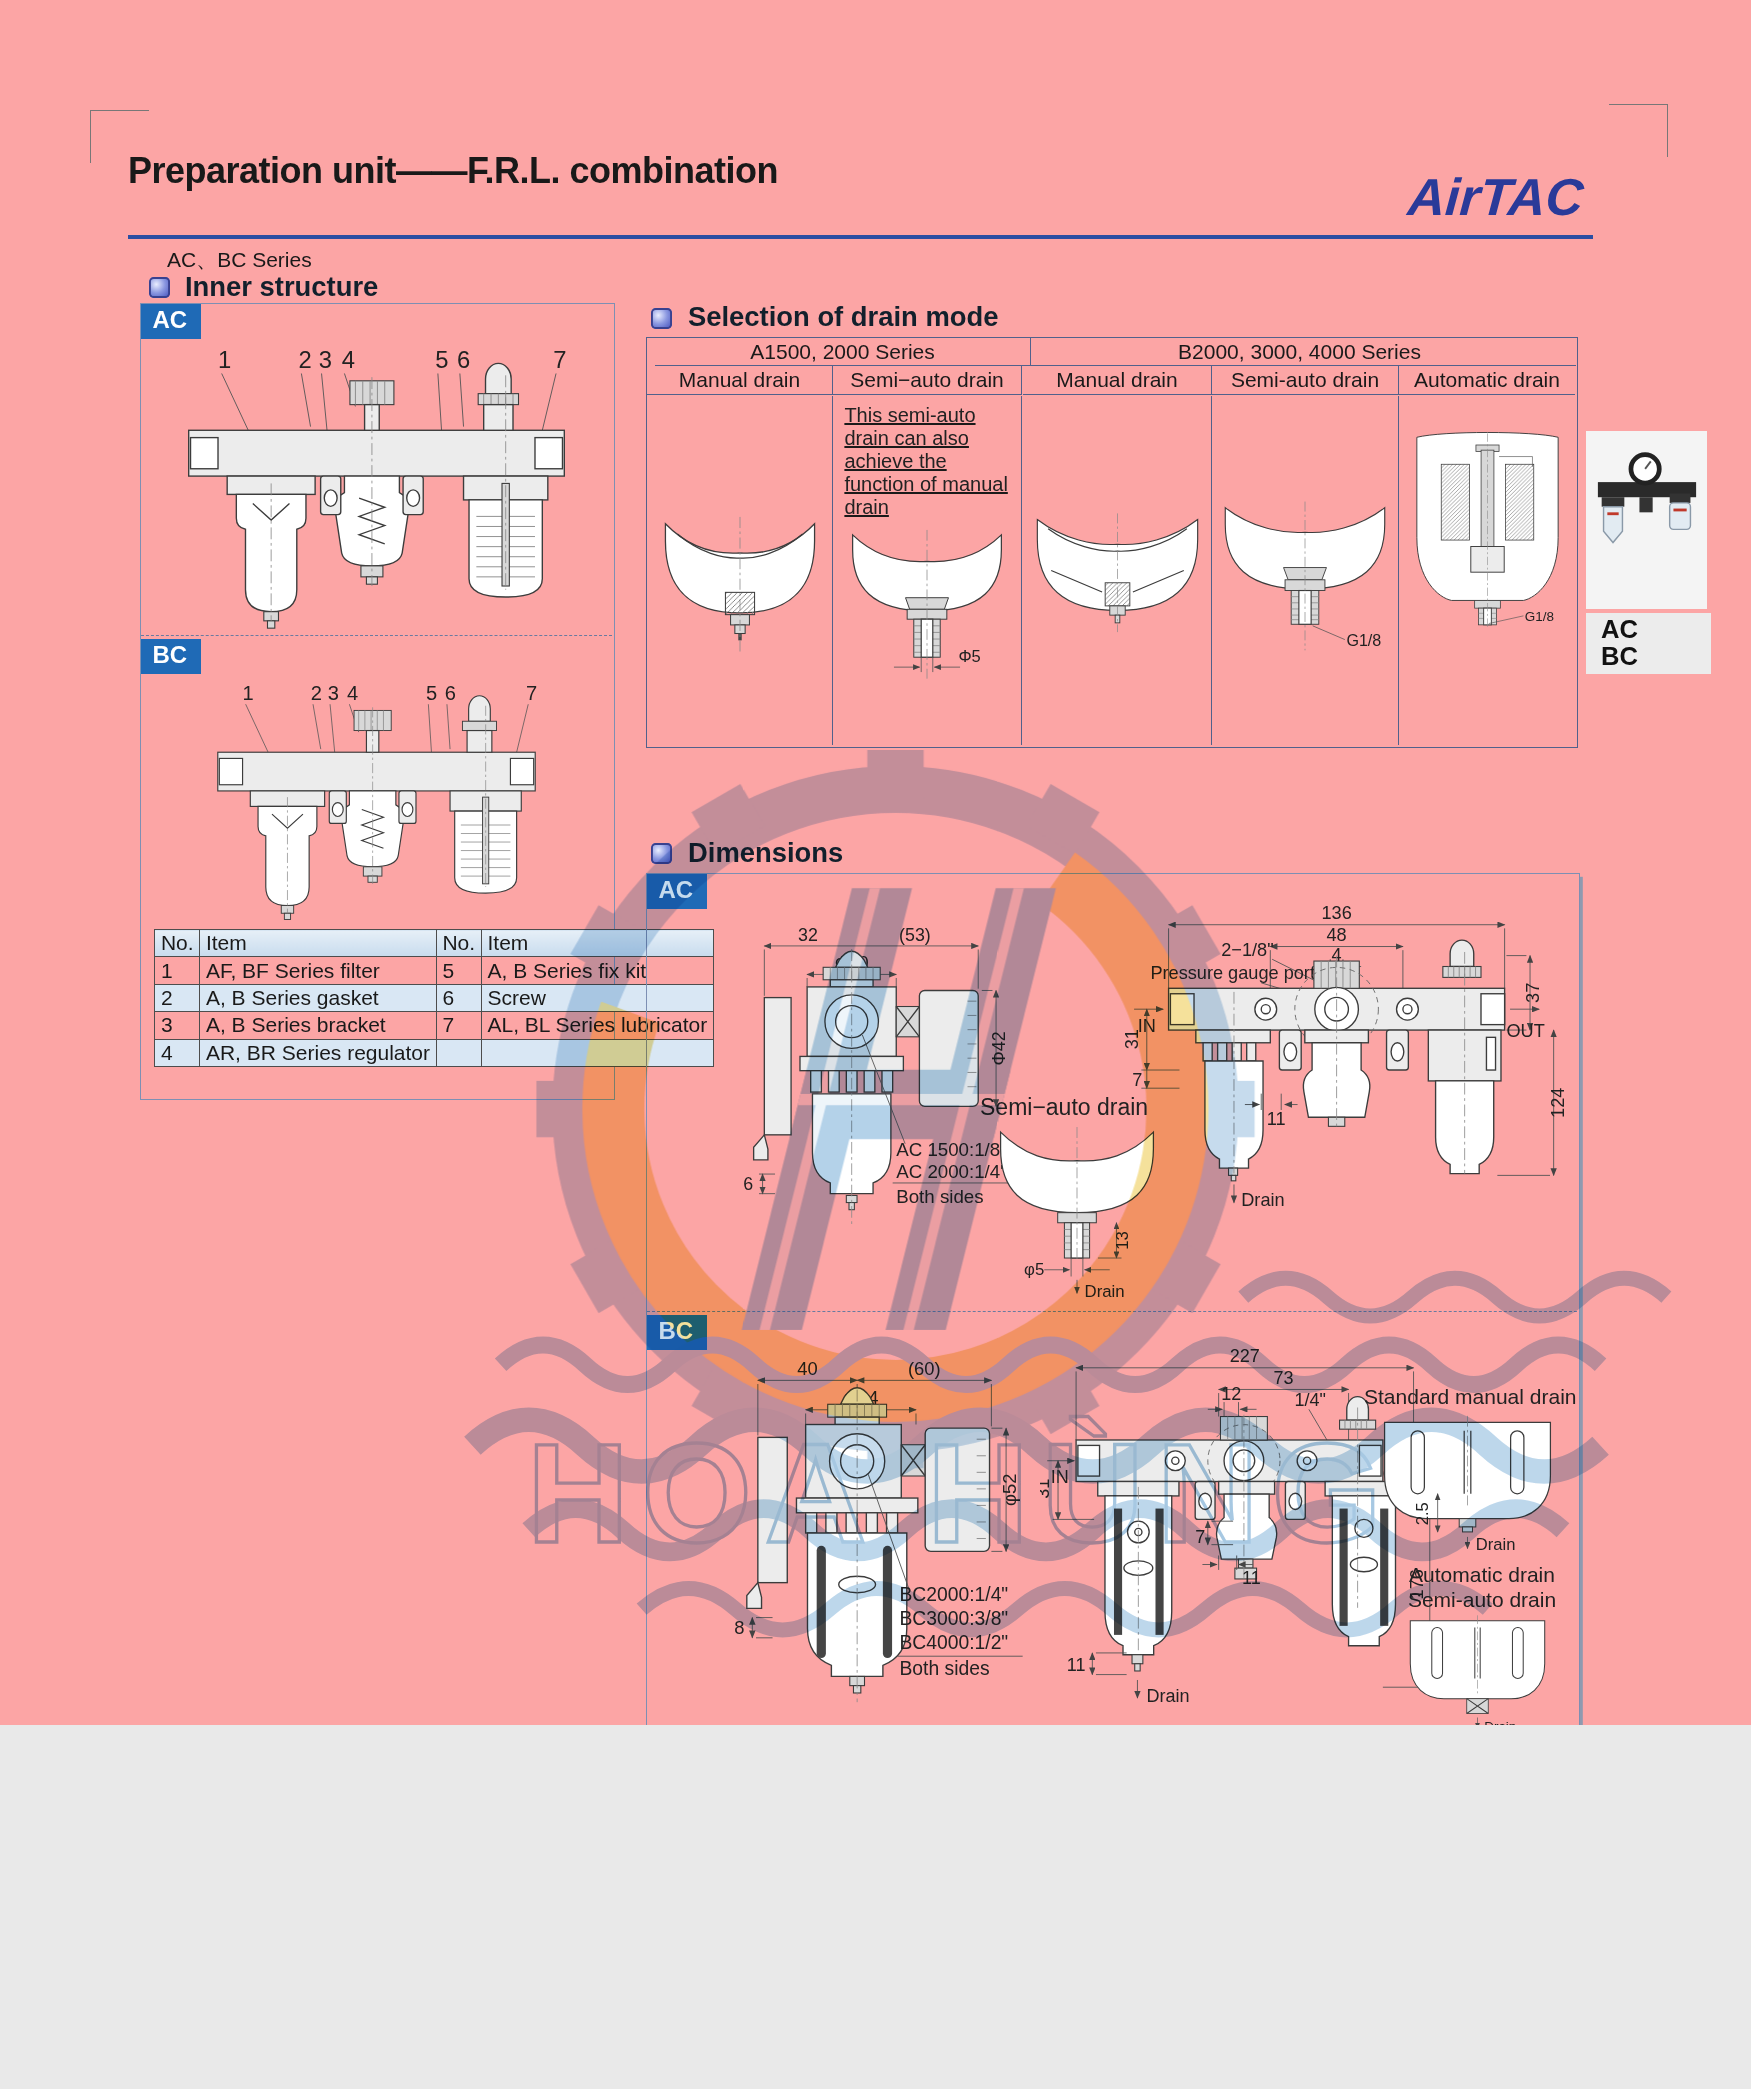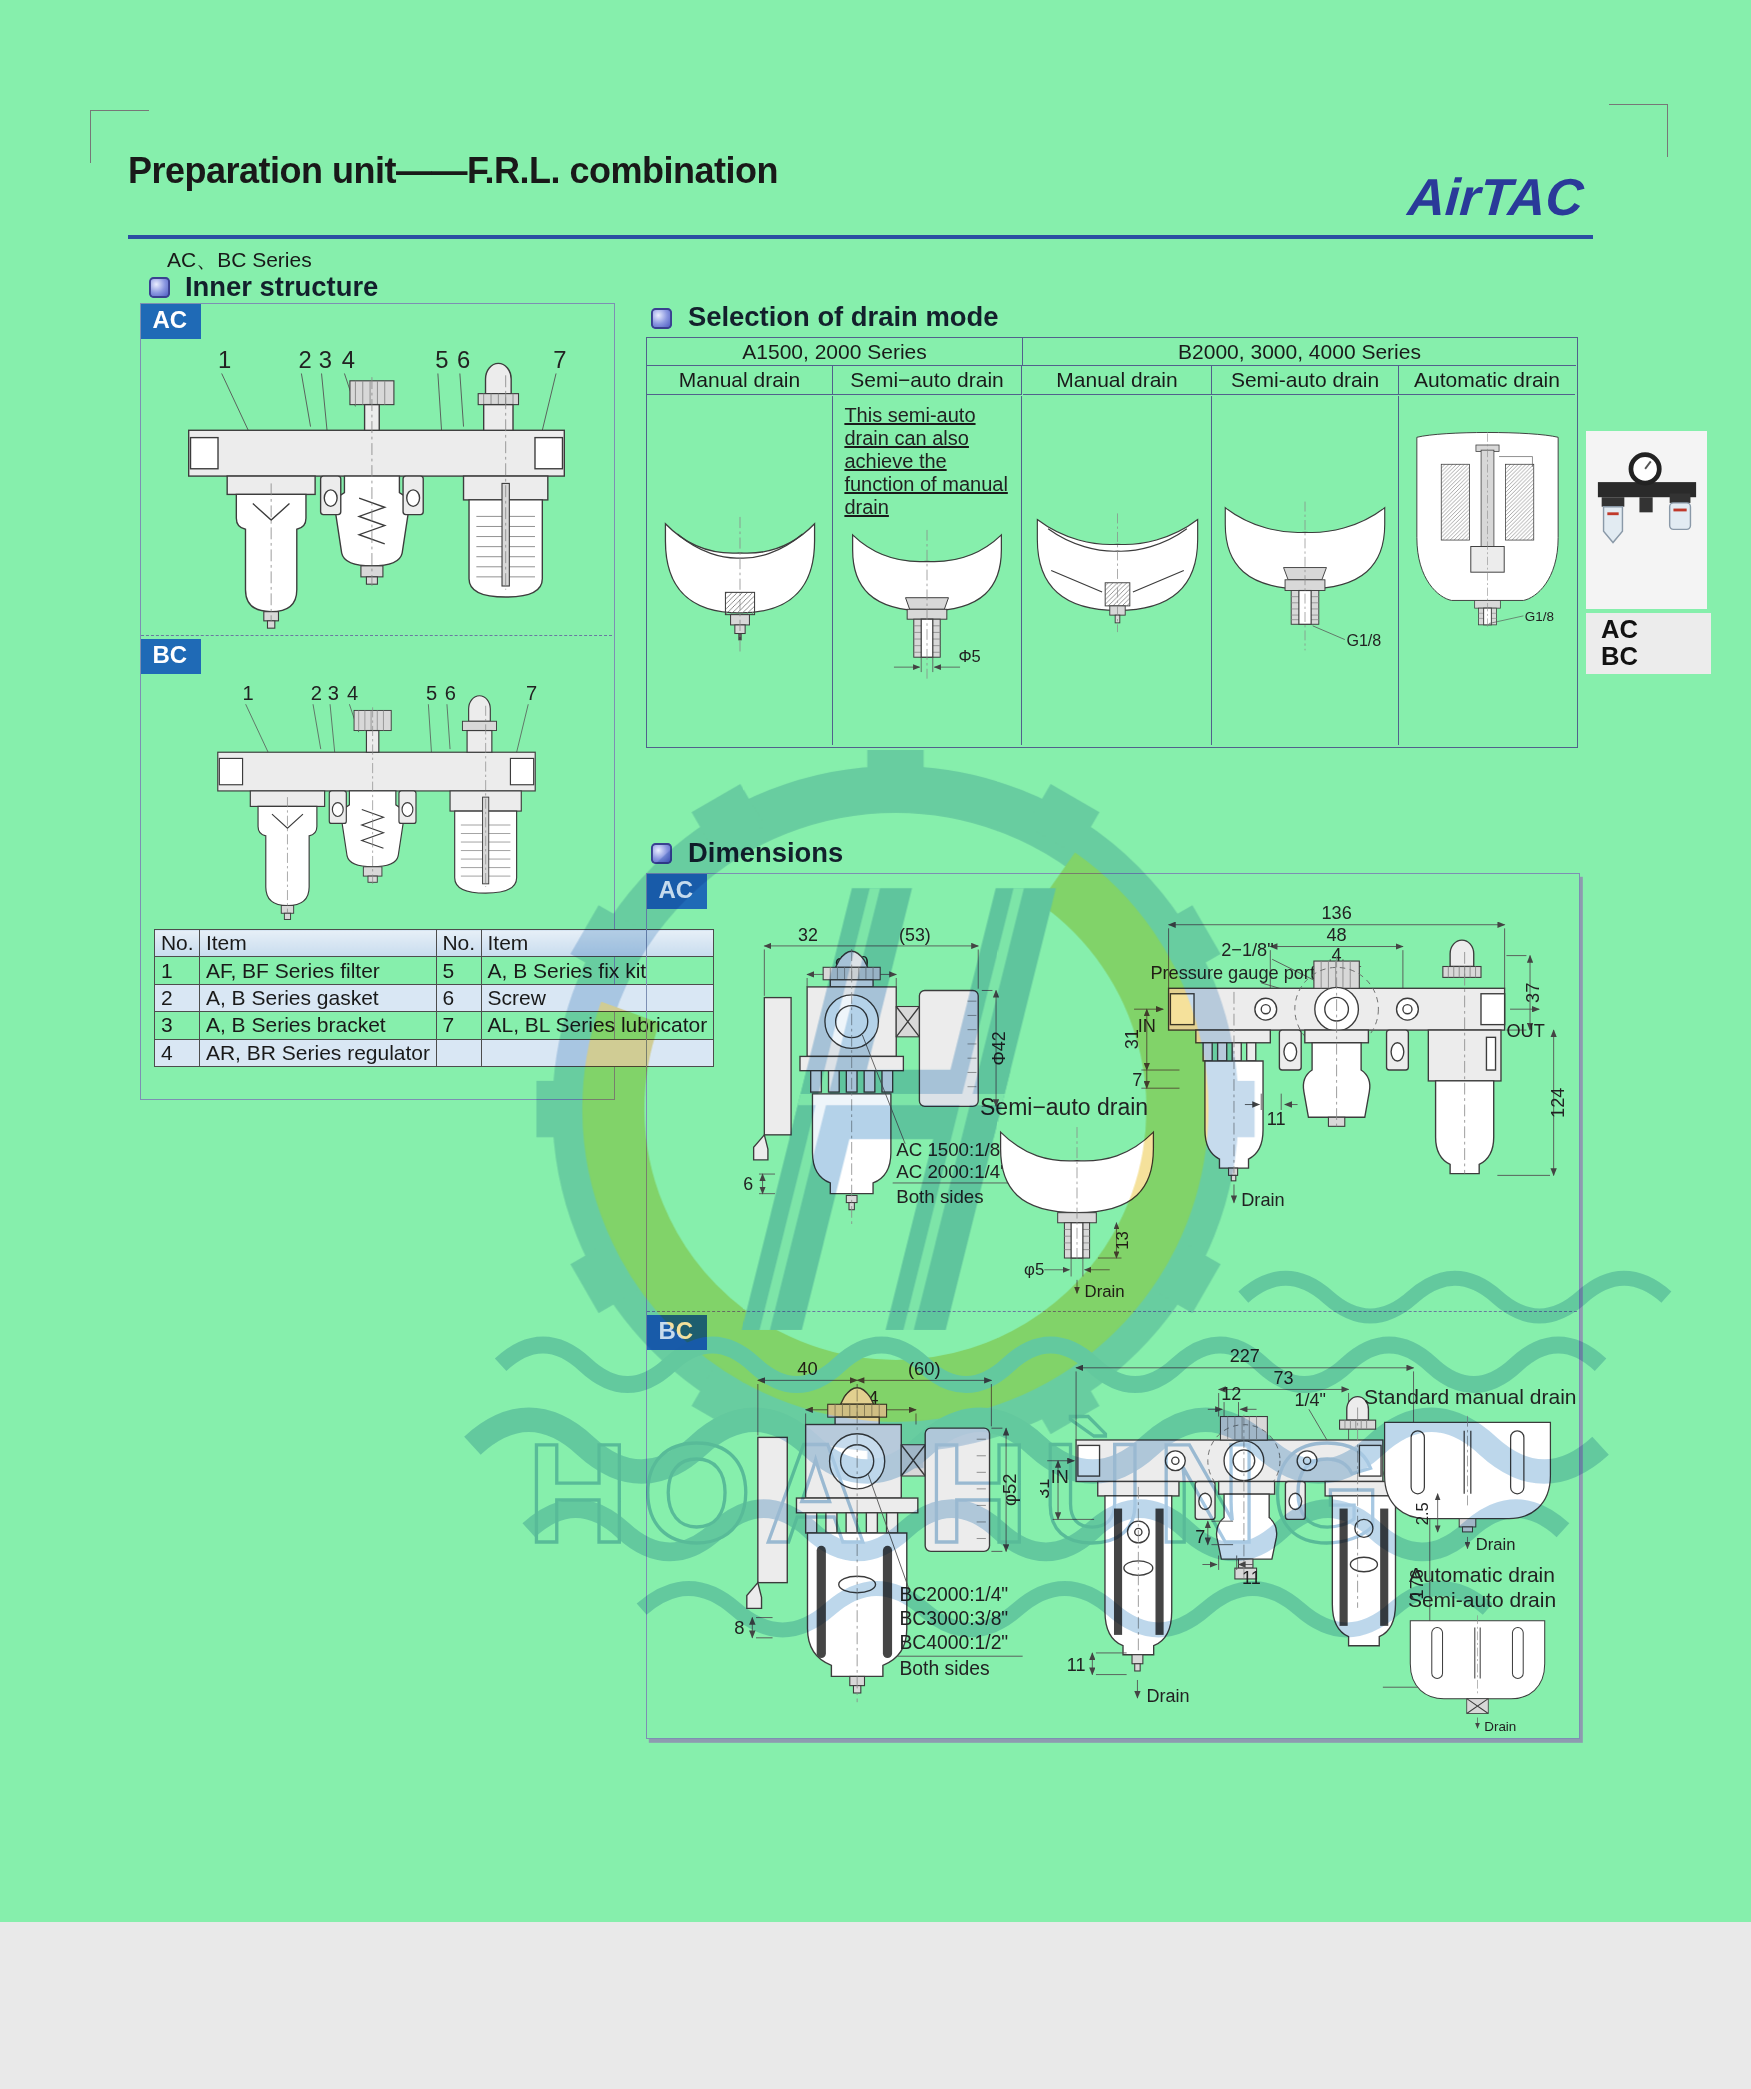--- a/index.html
+++ b/index.html
@@ -1,16 +1,16 @@
 <!DOCTYPE html>
 <html style="font-size:15px"><head>
 <meta charset="utf-8">
 <style>
   html,body{margin:0;padding:0;background:#e9e9e9;}
-  #page{position:relative;width:1752px;height:1922px;background:#86efac;overflow:hidden;
+  #page{position:relative;width:1752px;height:1725px;background:#fca5a5;overflow:hidden;
         font-family:"Liberation Sans",sans-serif;color:#1a1a1a;}
   #page *{box-sizing:border-box;}
   .abs{position:absolute;}
   .corner{position:absolute;width:59px;height:53px;}
   .corner.tl{border-left:1.9px solid #777;border-top:1.9px solid #777;}
   .corner.tr{border-right:1.9px solid #777;border-top:1.9px solid #777;}
   .title{position:absolute;font-size:36px;font-weight:bold;letter-spacing:-0.5px;color:#191919;}
   .brand{position:absolute;font-size:52px;font-weight:bold;font-style:italic;color:#2a3a99;
          letter-spacing:0px;transform:skewX(-4deg);}
   .rule{position:absolute;height:3.8px;background:#2b4ea2;}
@@ -200,21 +200,21 @@
         <td></td>
       </tr>
     </tbody>
       </table>
   </div>
 
   <div class="bullet z1" style="left:651px;top:308px;"></div>
   <div class="sech z1" style="left:688px;top:301px;">Selection of drain mode</div>
 
   <div class="dmt z1" style="left:646px;top:337px;width:932px;height:411px;">
-    <div class="dmc" style="left:0;top:0;width:376px;height:28px;">A1500, 2000 Series</div>
+    <div class="dmc" style="left:8px;top:0;width:376px;height:28px;">A1500, 2000 Series</div>
     <div class="dmc last" style="left:376px;top:0;width:553px;height:28px;">B2000, 3000, 4000 Series</div>
 
     <div class="dmc" style="left:0;top:28px;width:186px;height:29px;">Manual drain</div>
     <div class="dmc" style="left:186px;top:28px;width:189px;height:29px;">Semi−auto drain</div>
     <div class="dmc" style="left:376px;top:28px;width:189px;height:29px;">Manual drain</div>
     <div class="dmc" style="left:565px;top:28px;width:187px;height:29px;">Semi-auto drain</div>
     <div class="dmc last" style="left:752px;top:28px;width:176px;height:29px;">Automatic drain</div>
 
     <div class="dmc body" style="left:0;top:58px;width:186px;height:349px;">
       <svg style="display:block;margin:114px auto 0;" width="180" height="163" viewBox="0 0 210 190">

